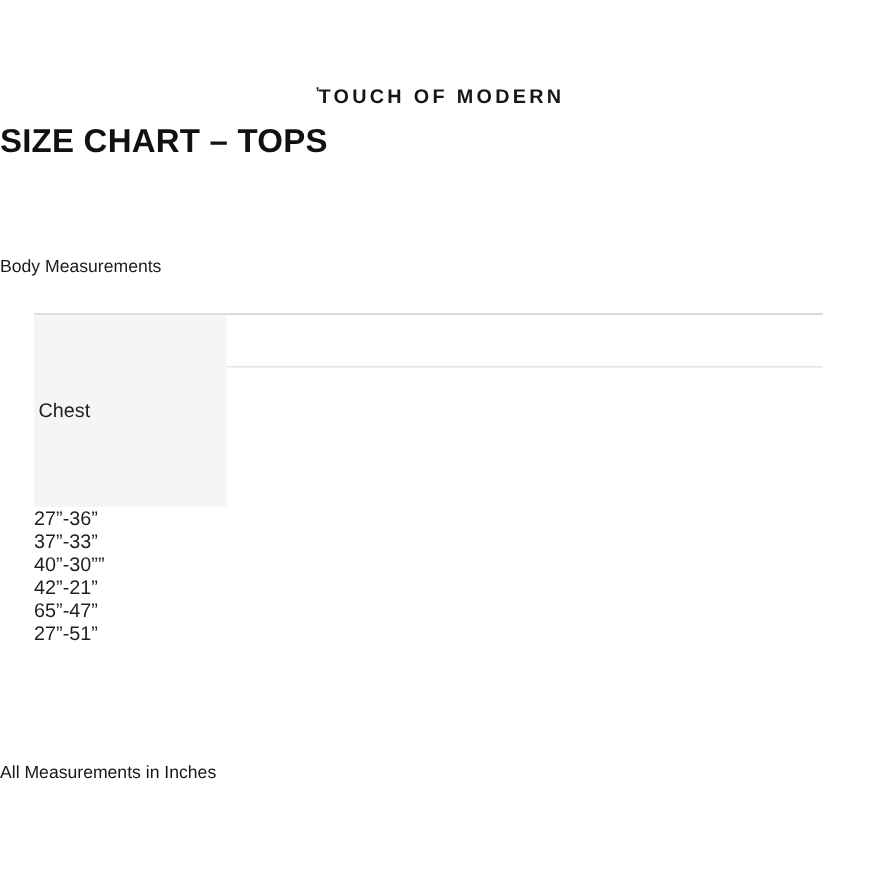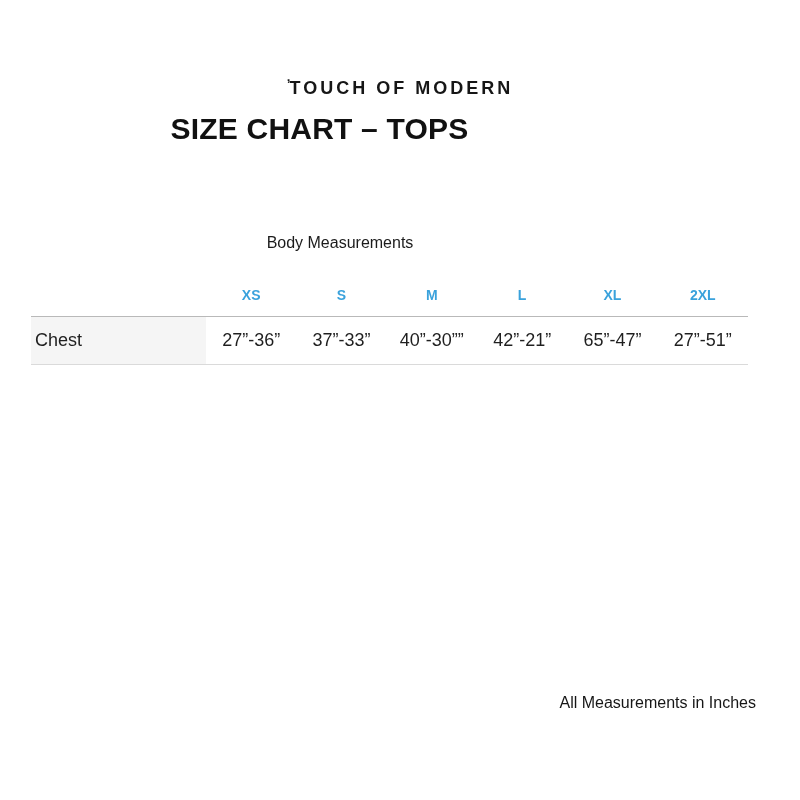--- a/index.html
+++ b/index.html
@@ -32,33 +32,32 @@
     vertical-align: 6px;
     letter-spacing: 0;
     margin-right: -1px;
   }
   .title {
     position: absolute;
     top: 112px;
     left: 0;
     width: 639px;
     margin: 0;
-    text-align: center;
     font-size: 30px;
     font-weight: 700;
     letter-spacing: 0.2px;
     color: #111111;
     white-space: nowrap;
   }
   .section-label {
     position: absolute;
     top: 234px;
     left: 0;
     width: 680px;
-    text-align: center;
+    text-align: left;
     font-size: 16px;
     font-weight: 400;
     color: #1b1b1b;
   }
   .size-table {
     position: absolute;
     top: 285px;
     left: 31px;
     width: 717px;
   }
@@ -79,63 +78,55 @@
   }
   .col {
     flex: 1 1 0;
     text-align: center;
   }
   .trow {
     display: flex;
     height: 47px;
     border-top: 1px solid #b9b9b9;
     border-bottom: 1px solid #dadada;
-    align-items: center;
+    align-items: flex-start;
     font-size: 18px;
     color: #1f1f1f;
+    flex-direction: column;
   }
   .cell-label {
     background: #f5f5f5;
     height: 100%;
     display: flex;
     align-items: center;
     padding-left: 4px;
   }
   .footer-note {
     position: absolute;
     top: 694px;
     left: 0;
     width: 756px;
-    text-align: right;
+    text-align: left;
     font-size: 16px;
     font-weight: 400;
     color: #161616;
   }
 </style>
 </head>
 <body>
 
 <div class="page">
 
   <div class="logo"><span class="logo-mark">ʼ</span><span>TOUCH OF MODERN</span></div>
 
   <h1 class="title">SIZE CHART – TOPS</h1>
 
   <div class="section-label">Body Measurements</div>
 
   <div class="size-table">
-    <div class="thead">
-      <div class="label-col"></div>
-      <div class="col accent" style="color: rgb(58, 162, 220);">XS</div>
-      <div class="col accent" style="color: rgb(58, 162, 220);">S</div>
-      <div class="col accent" style="color: rgb(58, 162, 220);">M</div>
-      <div class="col accent" style="color: rgb(58, 162, 220);">L</div>
-      <div class="col accent" style="color: rgb(58, 162, 220);">XL</div>
-      <div class="col accent" style="color: rgb(58, 162, 220);">2XL</div>
-    </div>
     <div class="trow">
       <div class="label-col cell-label">Chest</div>
       <div class="col">27”-36”</div>
       <div class="col">37”-33”</div>
       <div class="col">40”-30””</div>
       <div class="col">42”-21”</div>
       <div class="col">65”-47”</div>
       <div class="col">27”-51”</div>
     </div>
   </div>

